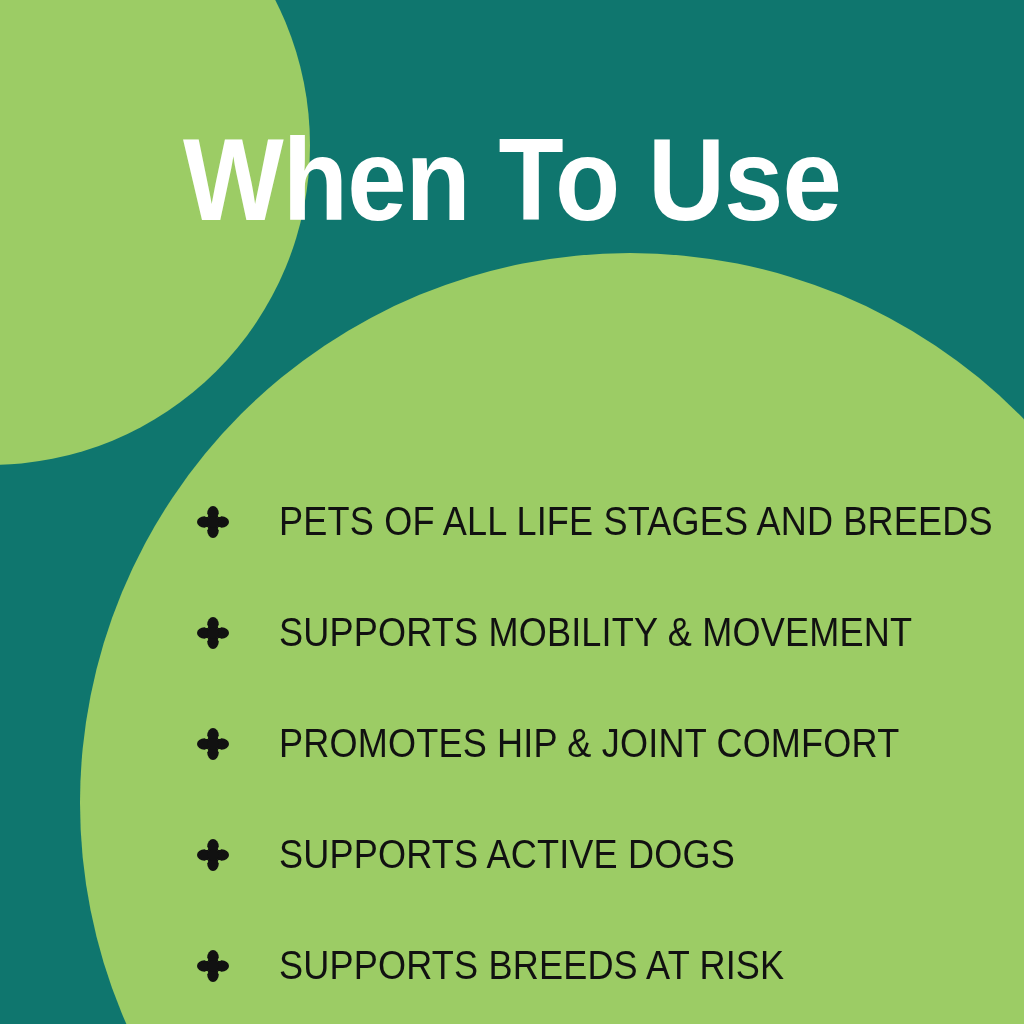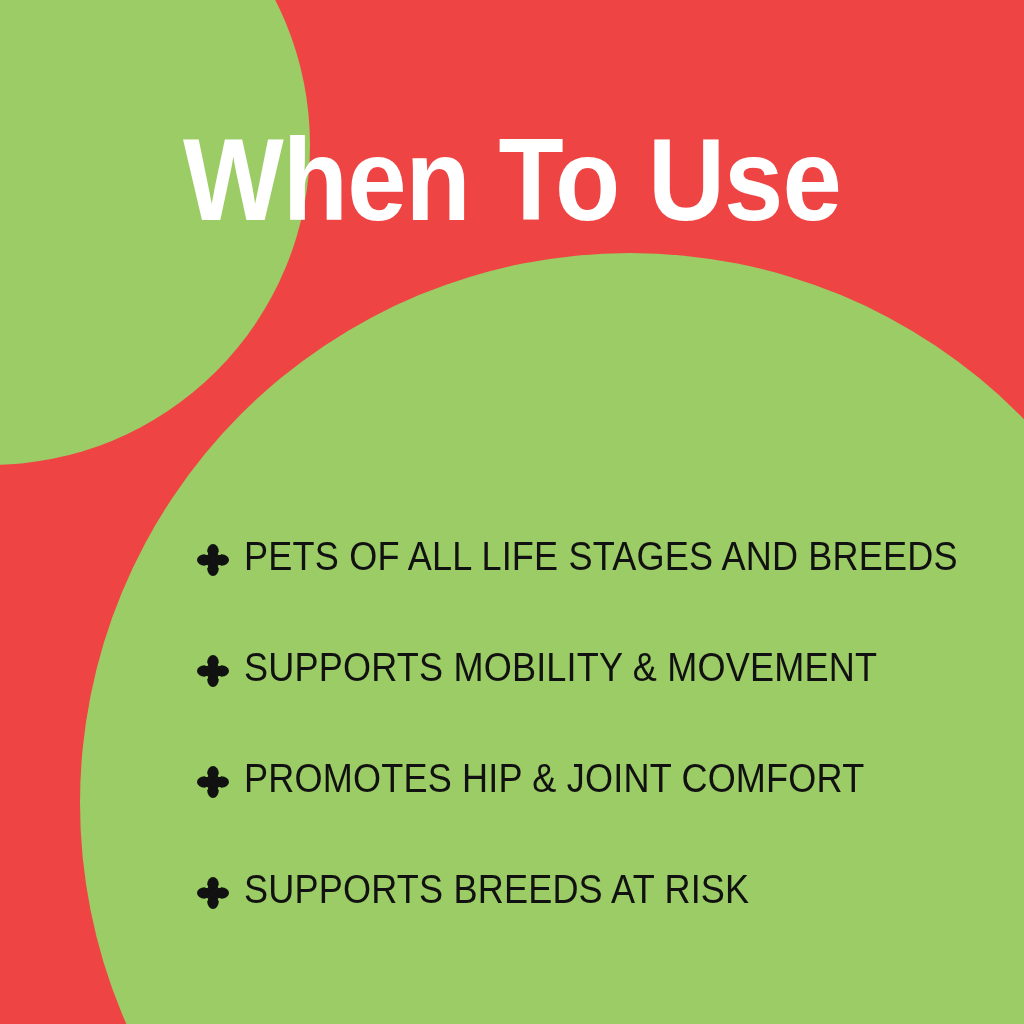--- a/index.html
+++ b/index.html
@@ -8,21 +8,21 @@
     padding: 0;
     background: #ffffff;
   }
 
   
   #canvas {
     position: relative;
     width: 1024px;
     height: 1024px;
     overflow: hidden;
-    background: #ef4444;              
+    background: #0f766e;              
     font-family: "Liberation Sans", "DejaVu Sans", sans-serif;
     -webkit-font-smoothing: antialiased;
   }
 
   
   .blob {
     position: absolute;
     border-radius: 50%;
     pointer-events: none;
   }
@@ -69,22 +69,23 @@
     left: 196px;
     top: 466px;
     right: 30px;
     margin: 0;
     padding: 0;
     list-style: none;
   }
 
   .benefit-row {
     display: flex;
-    align-items: flex-end;
+    align-items: center;
     height: 111px;
+    gap: 35px;
   }
 
   .bullet-icon {
     flex: 0 0 auto;
     width: 34px;
     height: 34px;
     margin-right: 14px;
     color: #111111;
     display: block;
   }
@@ -170,20 +171,40 @@
             <circle cx="31" cy="31" r="4.5"></circle>
             <circle cx="69" cy="31" r="4.5"></circle>
             <circle cx="31" cy="69" r="4.5"></circle>
             <circle cx="69" cy="69" r="4.5"></circle>
           </g>
         </svg>
       </span>
       <span class="benefit-label">PROMOTES HIP &amp; JOINT COMFORT</span>
     </li>
 
+    <li class="benefit-row">
+      <span class="bullet-icon">
+        <svg viewBox="0 0 100 100" aria-hidden="true">
+          <g fill="currentColor">
+            <ellipse cx="50" cy="25" rx="17" ry="22"></ellipse>
+            <ellipse cx="50" cy="75" rx="17" ry="22"></ellipse>
+            <ellipse cx="25" cy="50" rx="22" ry="17"></ellipse>
+            <ellipse cx="75" cy="50" rx="22" ry="17"></ellipse>
+            <circle cx="50" cy="50" r="17"></circle>
+          </g>
+          <g fill="#9ccc65">
+            <circle cx="31" cy="31" r="4.5"></circle>
+            <circle cx="69" cy="31" r="4.5"></circle>
+            <circle cx="31" cy="69" r="4.5"></circle>
+            <circle cx="69" cy="69" r="4.5"></circle>
+          </g>
+        </svg>
+      </span>
+      <span class="benefit-label">SUPPORTS ACTIVE DOGS</span>
+    </li>
 
     <li class="benefit-row">
       <span class="bullet-icon">
         <svg viewBox="0 0 100 100" aria-hidden="true">
           <g fill="currentColor">
             <ellipse cx="50" cy="25" rx="17" ry="22"></ellipse>
             <ellipse cx="50" cy="75" rx="17" ry="22"></ellipse>
             <ellipse cx="25" cy="50" rx="22" ry="17"></ellipse>
             <ellipse cx="75" cy="50" rx="22" ry="17"></ellipse>
             <circle cx="50" cy="50" r="17"></circle>

